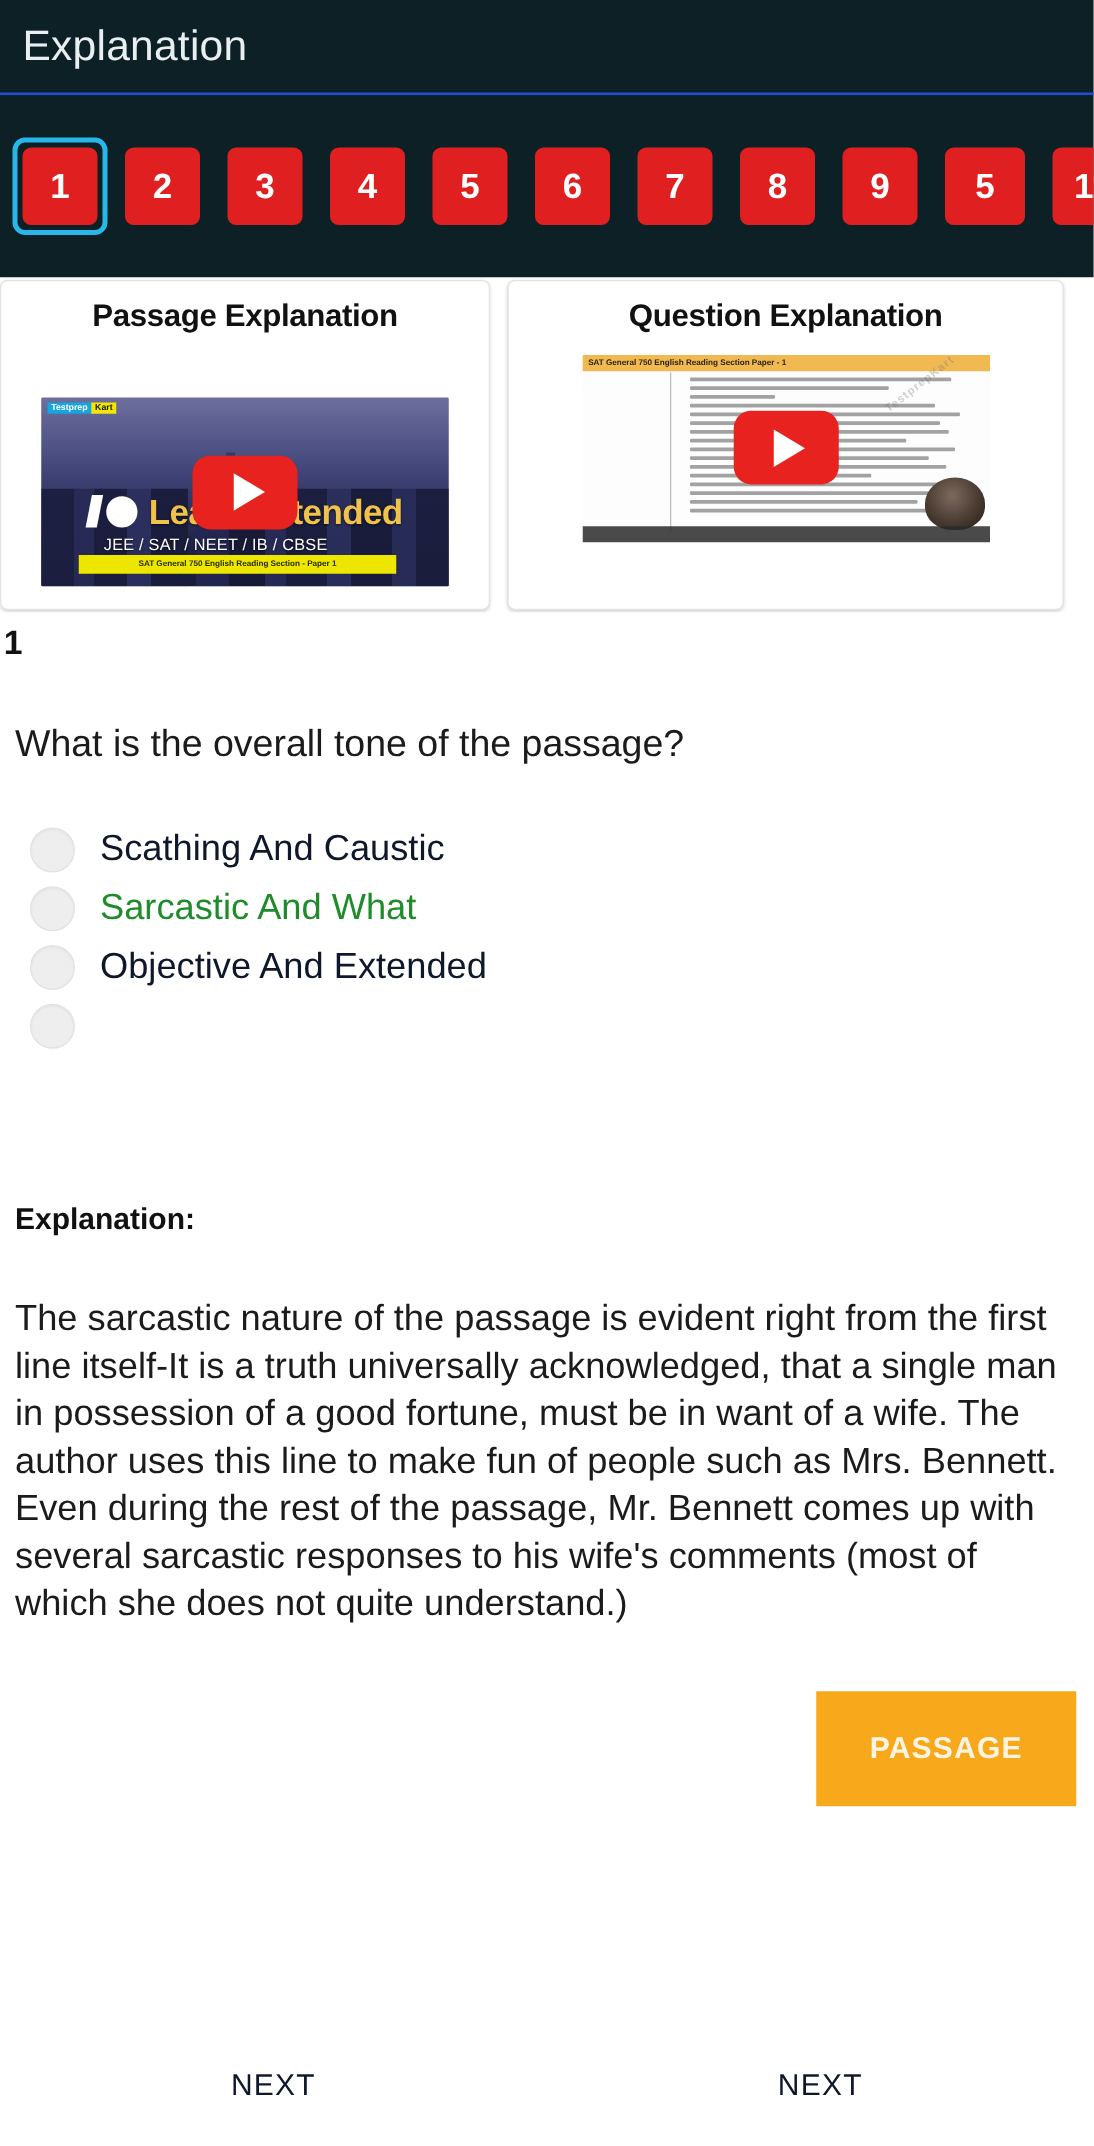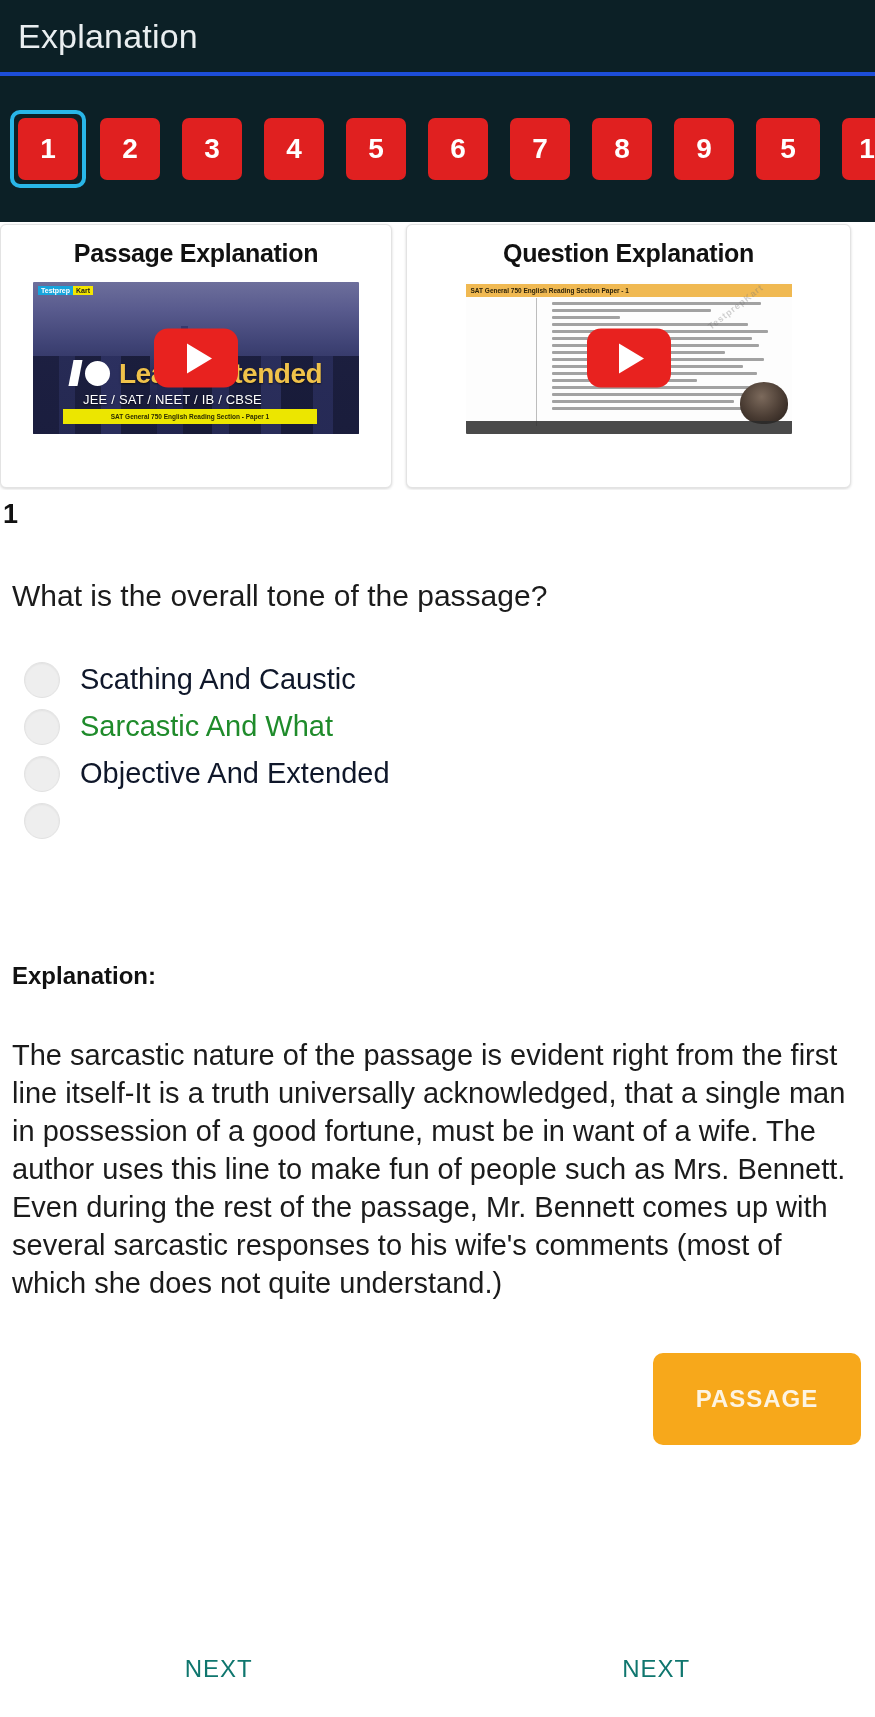--- a/index.html
+++ b/index.html
@@ -16,21 +16,21 @@
   }
 
   
   #app-bar {
     height: 76px;
     background: #0c2026;
     display: flex;
     align-items: center;
     padding-left: 18px;
     box-sizing: border-box;
-    border-bottom: 4px solid #1d4ed8;
+    border-bottom: 2px solid #1d4ed8;
   }
   #app-bar-title {
     color: #e9eef0;
     font-size: 34px;
     font-weight: 400;
     letter-spacing: 0.2px;
   }
 
   
   #qnum-strip {
@@ -83,21 +83,21 @@
     border: 1px solid #e3e3e3;
     border-radius: 6px;
     box-shadow: 0 1px 3px rgba(0,0,0,0.16);
     box-sizing: border-box;
     padding: 14px 10px 18px 10px;
     margin-right: 14px;
     display: flex;
     flex-direction: column;
     align-items: center;
   }
-  #card-passage { width: 392px; height: 264px; margin-left: 0px; }
+  #card-passage { width: 392px; height: 264px; margin-left: 0px; gap: 36px; }
   #card-question { width: 445px; height: 264px; }
 
   .video-card-title {
     font-size: 25px;
     font-weight: 700;
     color: #111111;
     margin-bottom: 14px;
     text-align: center;
     letter-spacing: -0.3px;
   }
@@ -298,21 +298,21 @@
 
   
   #passage-button {
     position: absolute;
     right: 14px;
     top: 1353px;
     width: 208px;
     height: 92px;
     background: #f7a81b;
     border: none;
-    border-radius: 10px;
+    border-radius: 0;
     color: #fdf4e2;
     font-size: 24px;
     font-weight: 600;
     letter-spacing: 1px;
     font-family: "Liberation Sans", sans-serif;
     cursor: pointer;
   }
 
   
   #bottom-bar {
@@ -321,21 +321,21 @@
     height: 96px;
     background: #ffffff;
     display: flex;
     align-items: center;
   }
   .bottom-action {
     flex: 1 1 0;
     text-align: center;
     font-size: 24px;
     letter-spacing: 1px;
-    color: #0f766e;
+    color: #0f172a;
     font-weight: 400;
     cursor: pointer;
   }
 </style>
 </head>
 <body>
 
 <div id="app-bar">
   <span id="app-bar-title">Explanation</span>
 </div>

